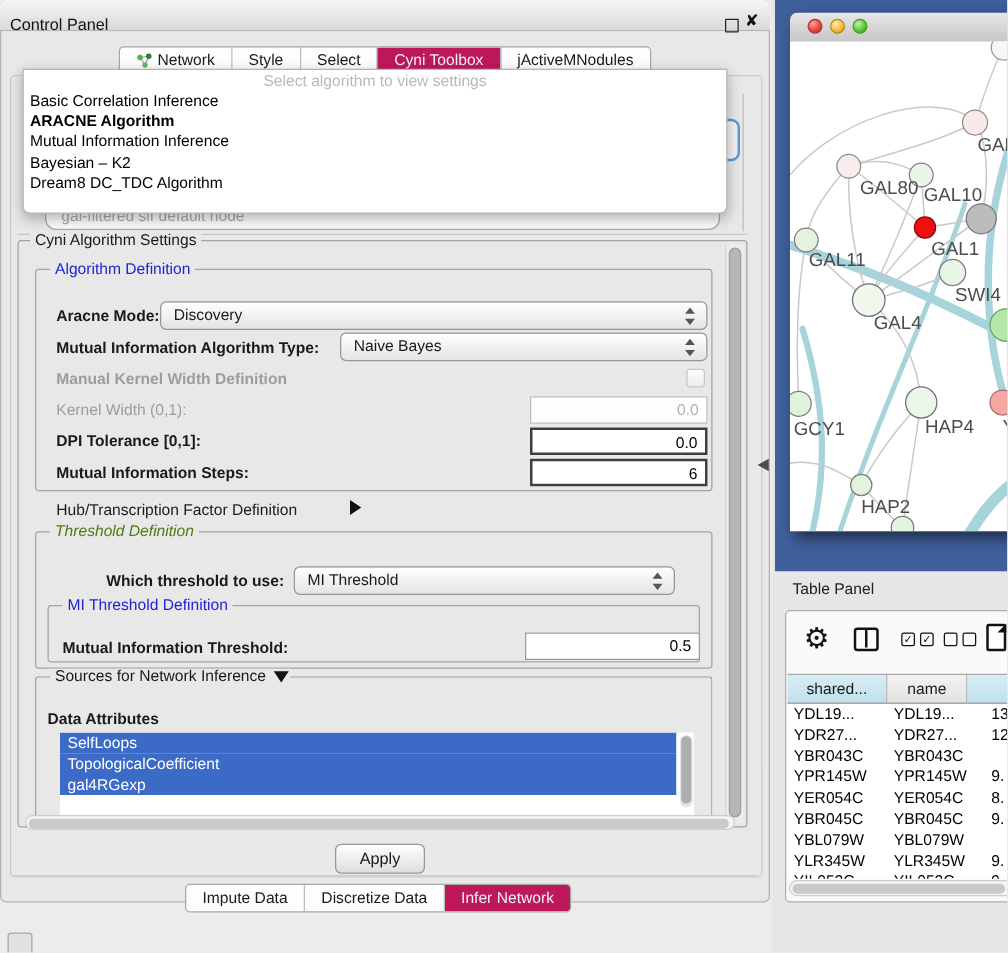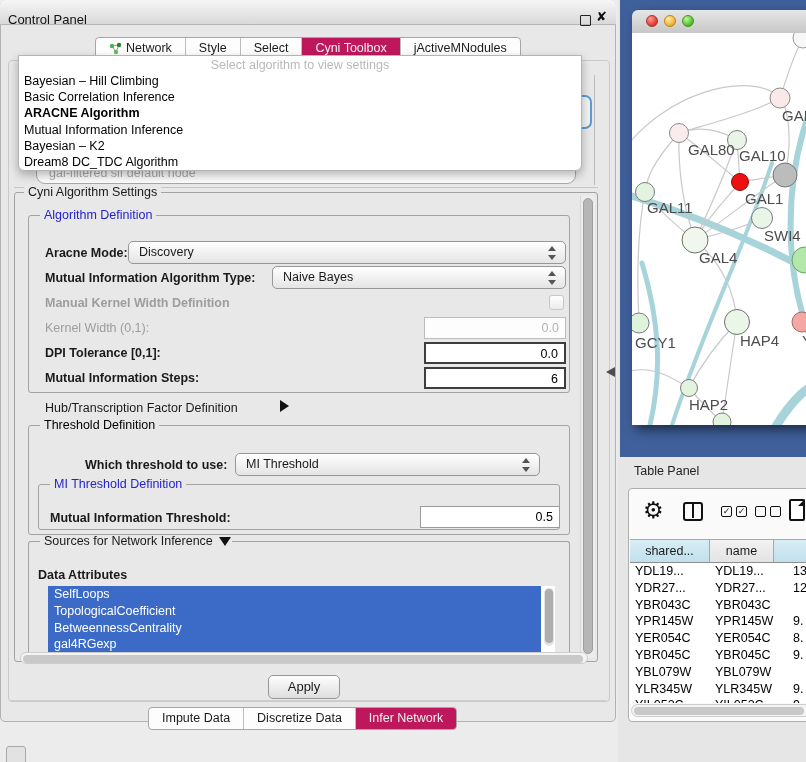--- a/index.html
+++ b/index.html
@@ -48,21 +48,21 @@
   .dd-item.bold{font-weight:bold;}
 
   
   .groupbox{border:1px solid #a3a3a3;border-radius:3px;background:transparent;box-sizing:border-box;}
   .gb-label{position:absolute;background:#e8e8e8;padding:0 4px;line-height:13px;white-space:nowrap;}
   .settings-outer{left:14px;top:192px;width:584px;height:470px;}
   .lbl{white-space:nowrap;}
   .b{font-weight:bold;}
   .gray{color:#9d9d9d;}
   .blue-t{color:#2323cf;}
-  .green-t{color:#000000;}
+  .green-t{color:#4d7c0f;font-style:italic;}
 
   .combo{background:linear-gradient(#ffffff,#e4e4e4);border:1px solid #979797;border-radius:5px;
     box-sizing:border-box;height:23px;line-height:21px;padding-left:10px;}
   .stepper{position:absolute;right:8px;top:4px;width:9px;height:14px;}
   .stepper:before,.stepper:after{content:"";position:absolute;left:0;border-left:4.5px solid transparent;
     border-right:4.5px solid transparent;}
   .stepper:before{top:0;border-bottom:5px solid #555;}
   .stepper:after{bottom:0;border-top:5px solid #555;}
 
   .field{background:#ffffff;box-sizing:border-box;height:22px;line-height:20px;
@@ -187,21 +187,20 @@
   <div class="abs frag-combo-blue"></div>
   <div class="abs frag-vline1"></div>
   <div class="abs frag-combo-gal">
     <span>gal-filtered sif default node</span>
   </div>
   <div class="abs frag-hline"></div>
 
   <div class="abs dropdown">
     <div class="dd-placeholder">Select algorithm to view settings</div>
     <div id="dd-items">
-        <div class="dd-item">Bayesian – Hill Climbing</div>
         <div class="dd-item">Basic Correlation Inference</div>
         <div class="dd-item bold">ARACNE Algorithm</div>
         <div class="dd-item">Mutual Information Inference</div>
         <div class="dd-item">Bayesian – K2</div>
         <div class="dd-item">Dream8 DC_TDC Algorithm</div>
       </div>
   </div>
 
   <div class="abs settings-outer groupbox"></div>
   <div class="gb-label abs" style="left:24px;top:186px;">Cyni Algorithm Settings</div>
@@ -255,21 +254,20 @@
 
   <div class="abs groupbox" style="left:28px;top:541px;width:542px;height:112px;border-bottom:none;border-radius:3px 3px 0 0;"></div>
   <div class="gb-label abs" style="left:40px;top:535px;">
     <span>Sources for Network Inference</span>
     <span class="tri-down" style="position:relative;top:1px;left:3px;"></span>
   </div>
   <div class="abs lbl b" style="left:38px;top:568px;">Data Attributes</div>
   <div class="abs attr-list" id="attr-list">
     <div class="attr-item">SelfLoops</div>
       <div class="attr-item">TopologicalCoefficient</div>
-      <div class="attr-item">BetweennessCentrality</div>
       <div class="attr-item">gal4RGexp</div>
       <div class="attr-vscroll">
         <span></span>
       </div>
   </div>
 
   <div class="abs hscroll" style="left:20px;top:652px;width:568px;height:12px;">
       <span style="width:560px;"></span>
     </div>
 

